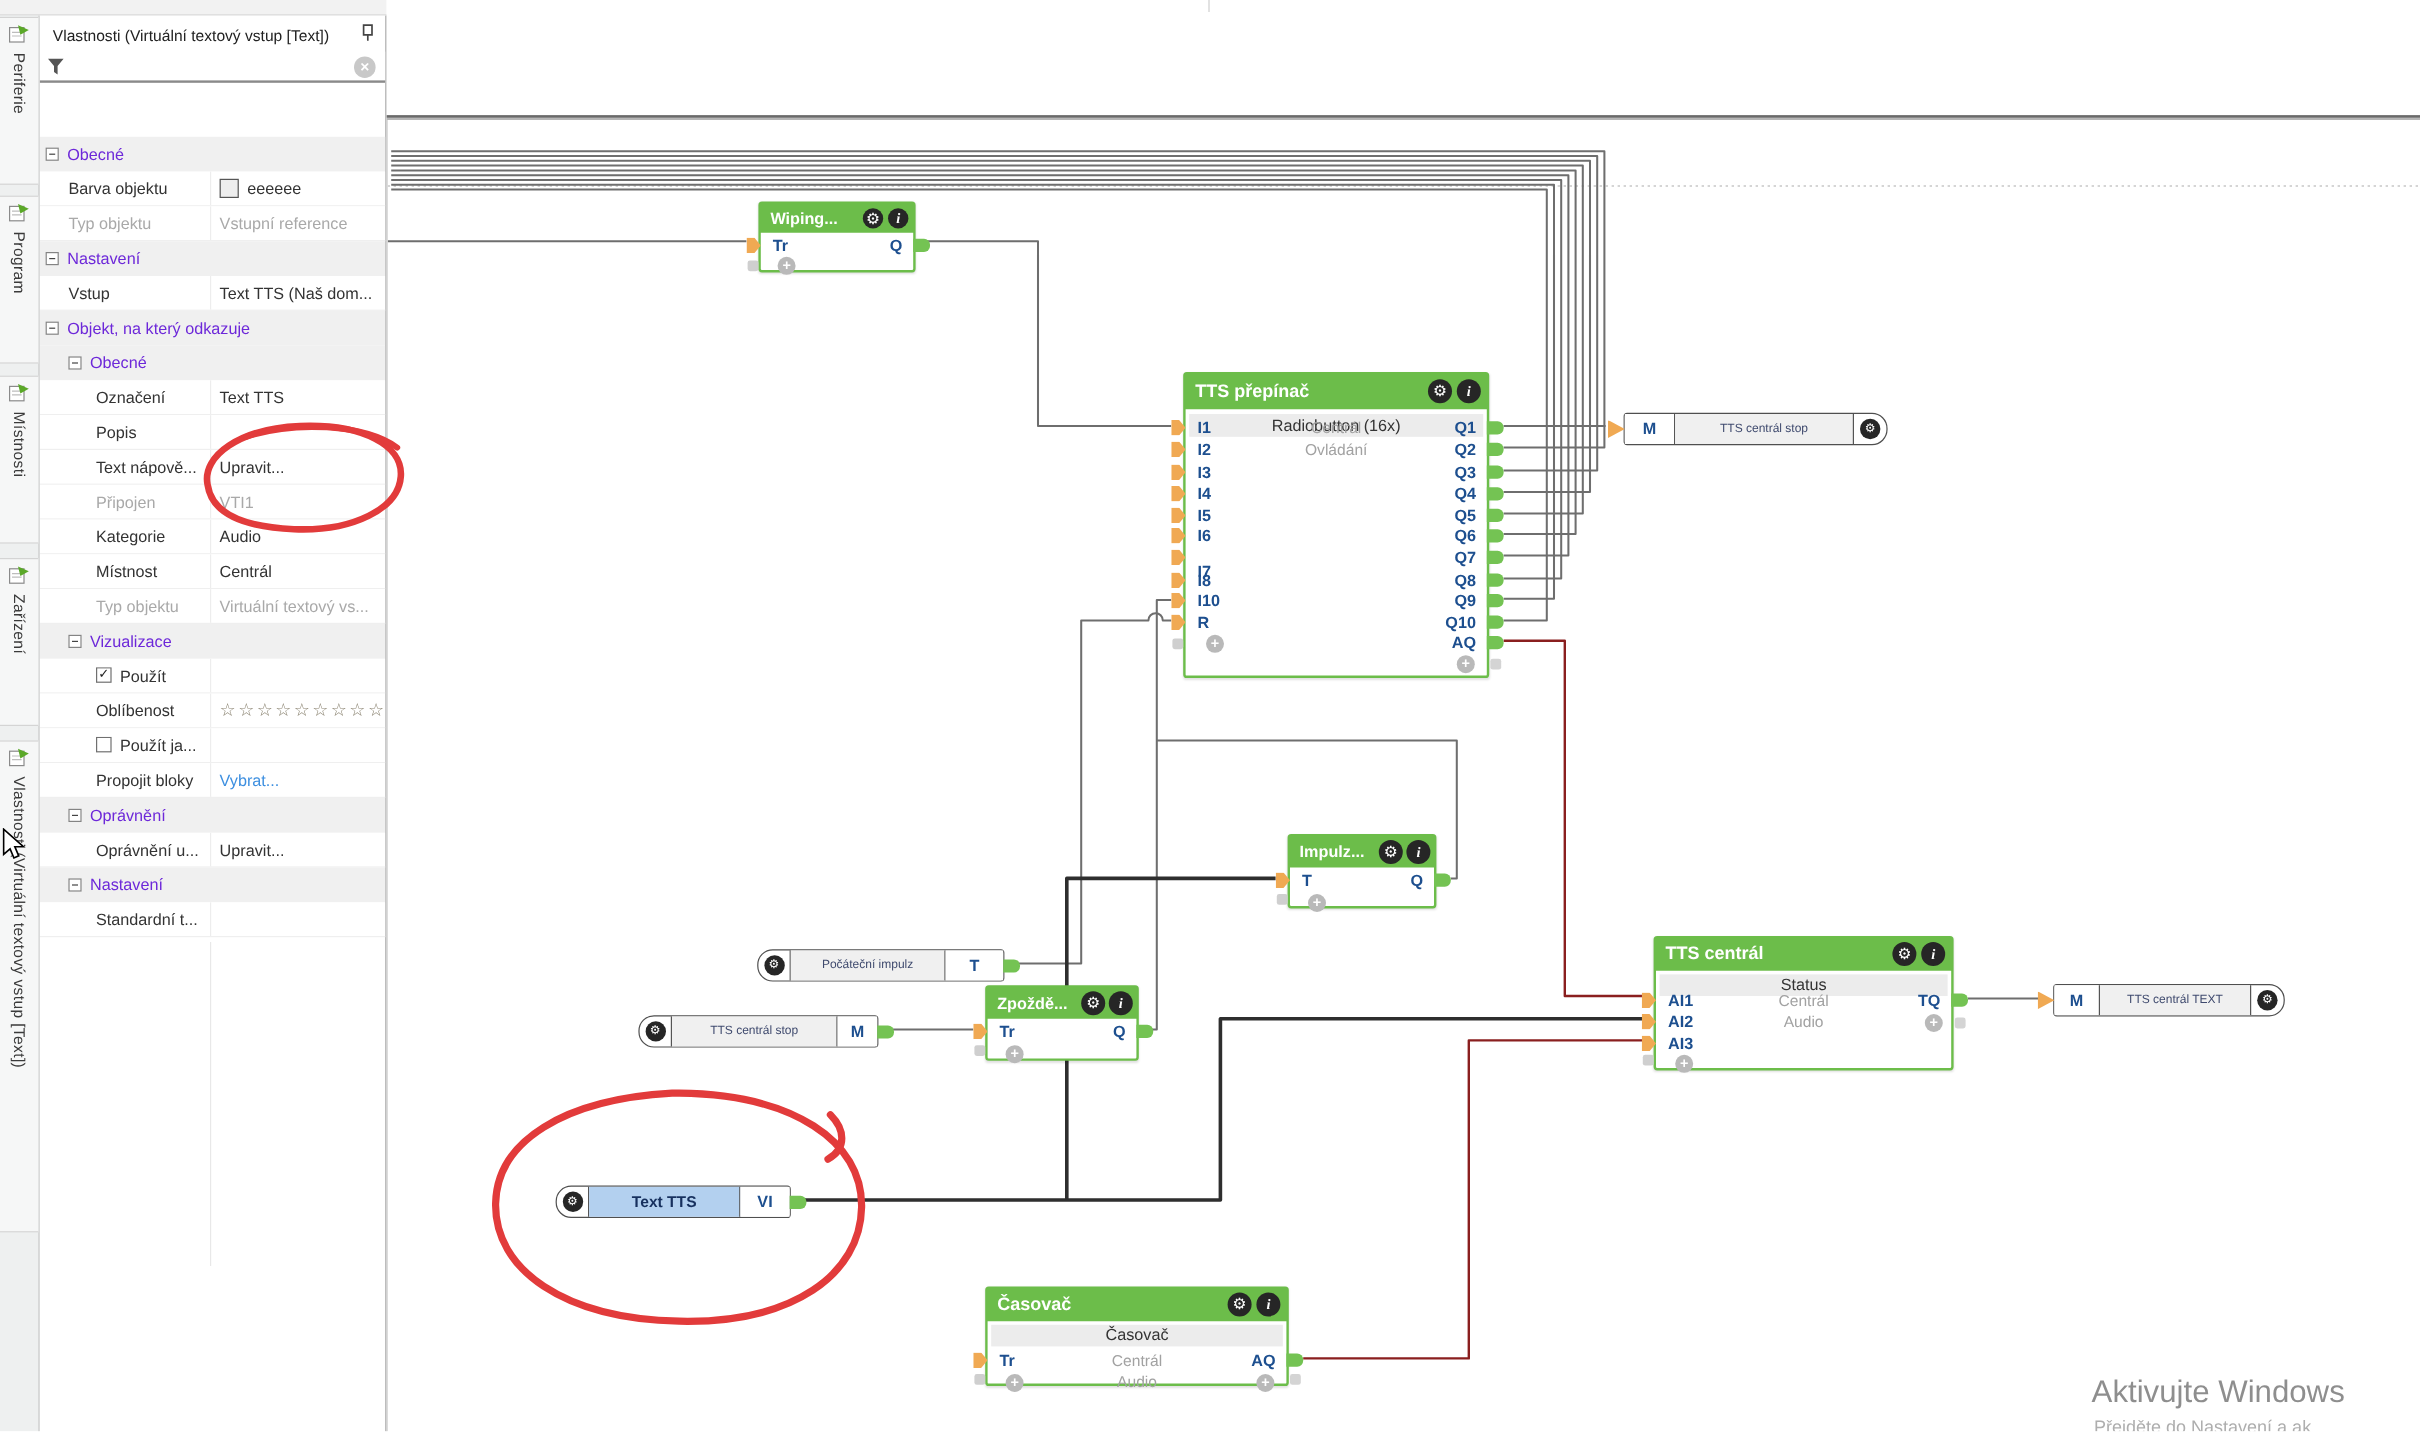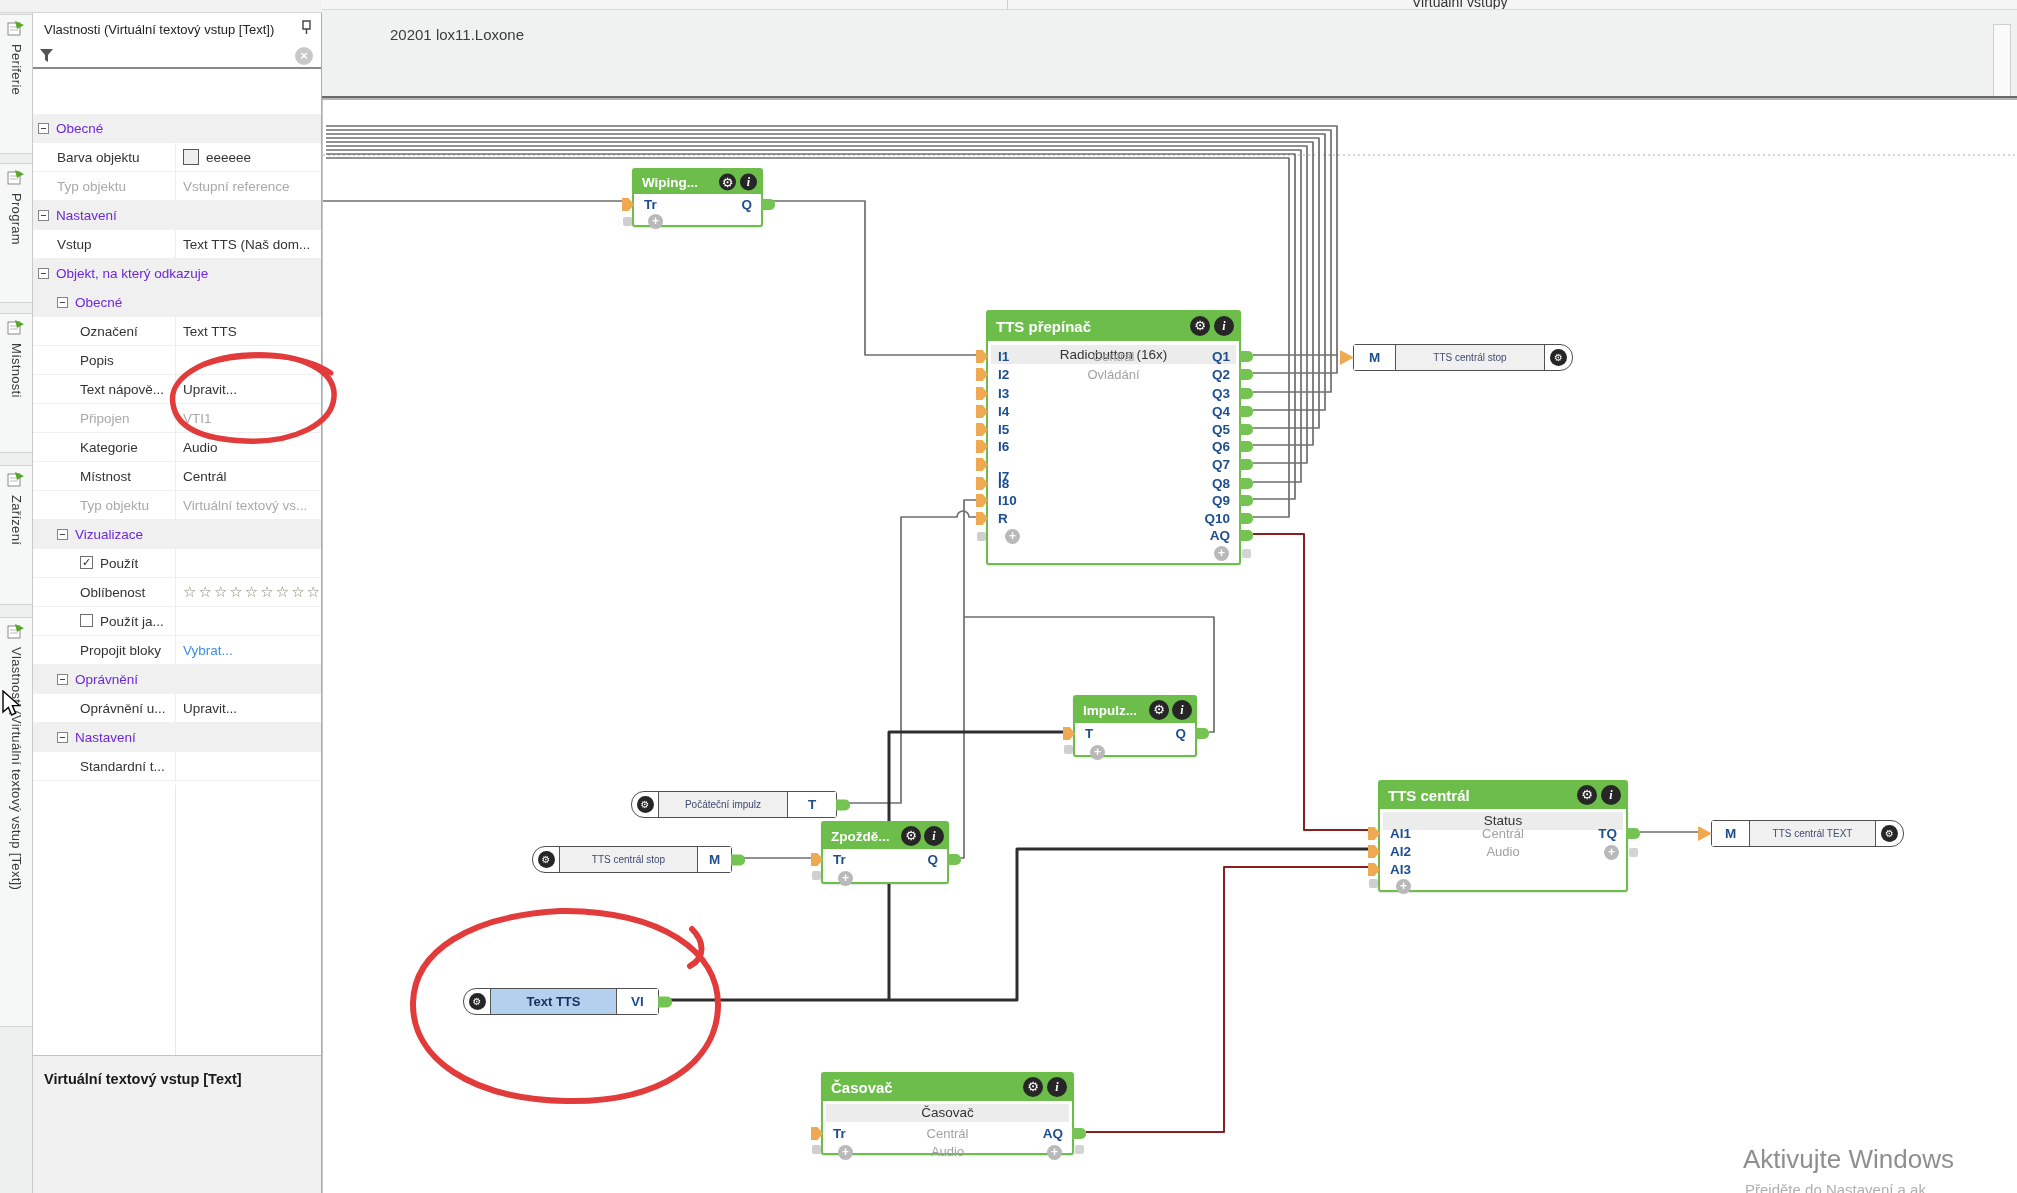--- a/index.html
+++ b/index.html
@@ -322,34 +322,24 @@
         <div class="prow pitem lvl1">
           <span class="lab">
             <span>Standardní t...</span>
           </span>
           <span class="val">
             <span></span>
           </span>
         </div>
       </div>
     <div class="coldiv"></div>
-    <div class="p-desc">
-      <b>Virtuální textový vstup [Text]</b>
-    </div>
   </div>
 
   <div class="canvas">
-    <div class="paneheader">
-      <span class="pt">Virtuální vstupy</span>
-    </div>
     <div class="pdiv"></div>
-    <div class="tabbar">
-      <span class="filetab">20201 lox11.Loxone</span>
-      <div class="scrollbox"></div>
-    </div>
     <div class="canvline"></div>
 
     <div class="work">
 
       <svg class="wires" width="1695" height="1093" viewBox="322 100 1695 1093">
         <g fill="none" stroke="#c8c8c8" stroke-width="1.3" stroke-dasharray="2 3">
           <path d="M322 155 H2017"></path>
         </g>
         <g fill="none" stroke="#6e6e6e" stroke-width="1.7" stroke-linejoin="round">
           <path d="M322 201 H621"></path>

